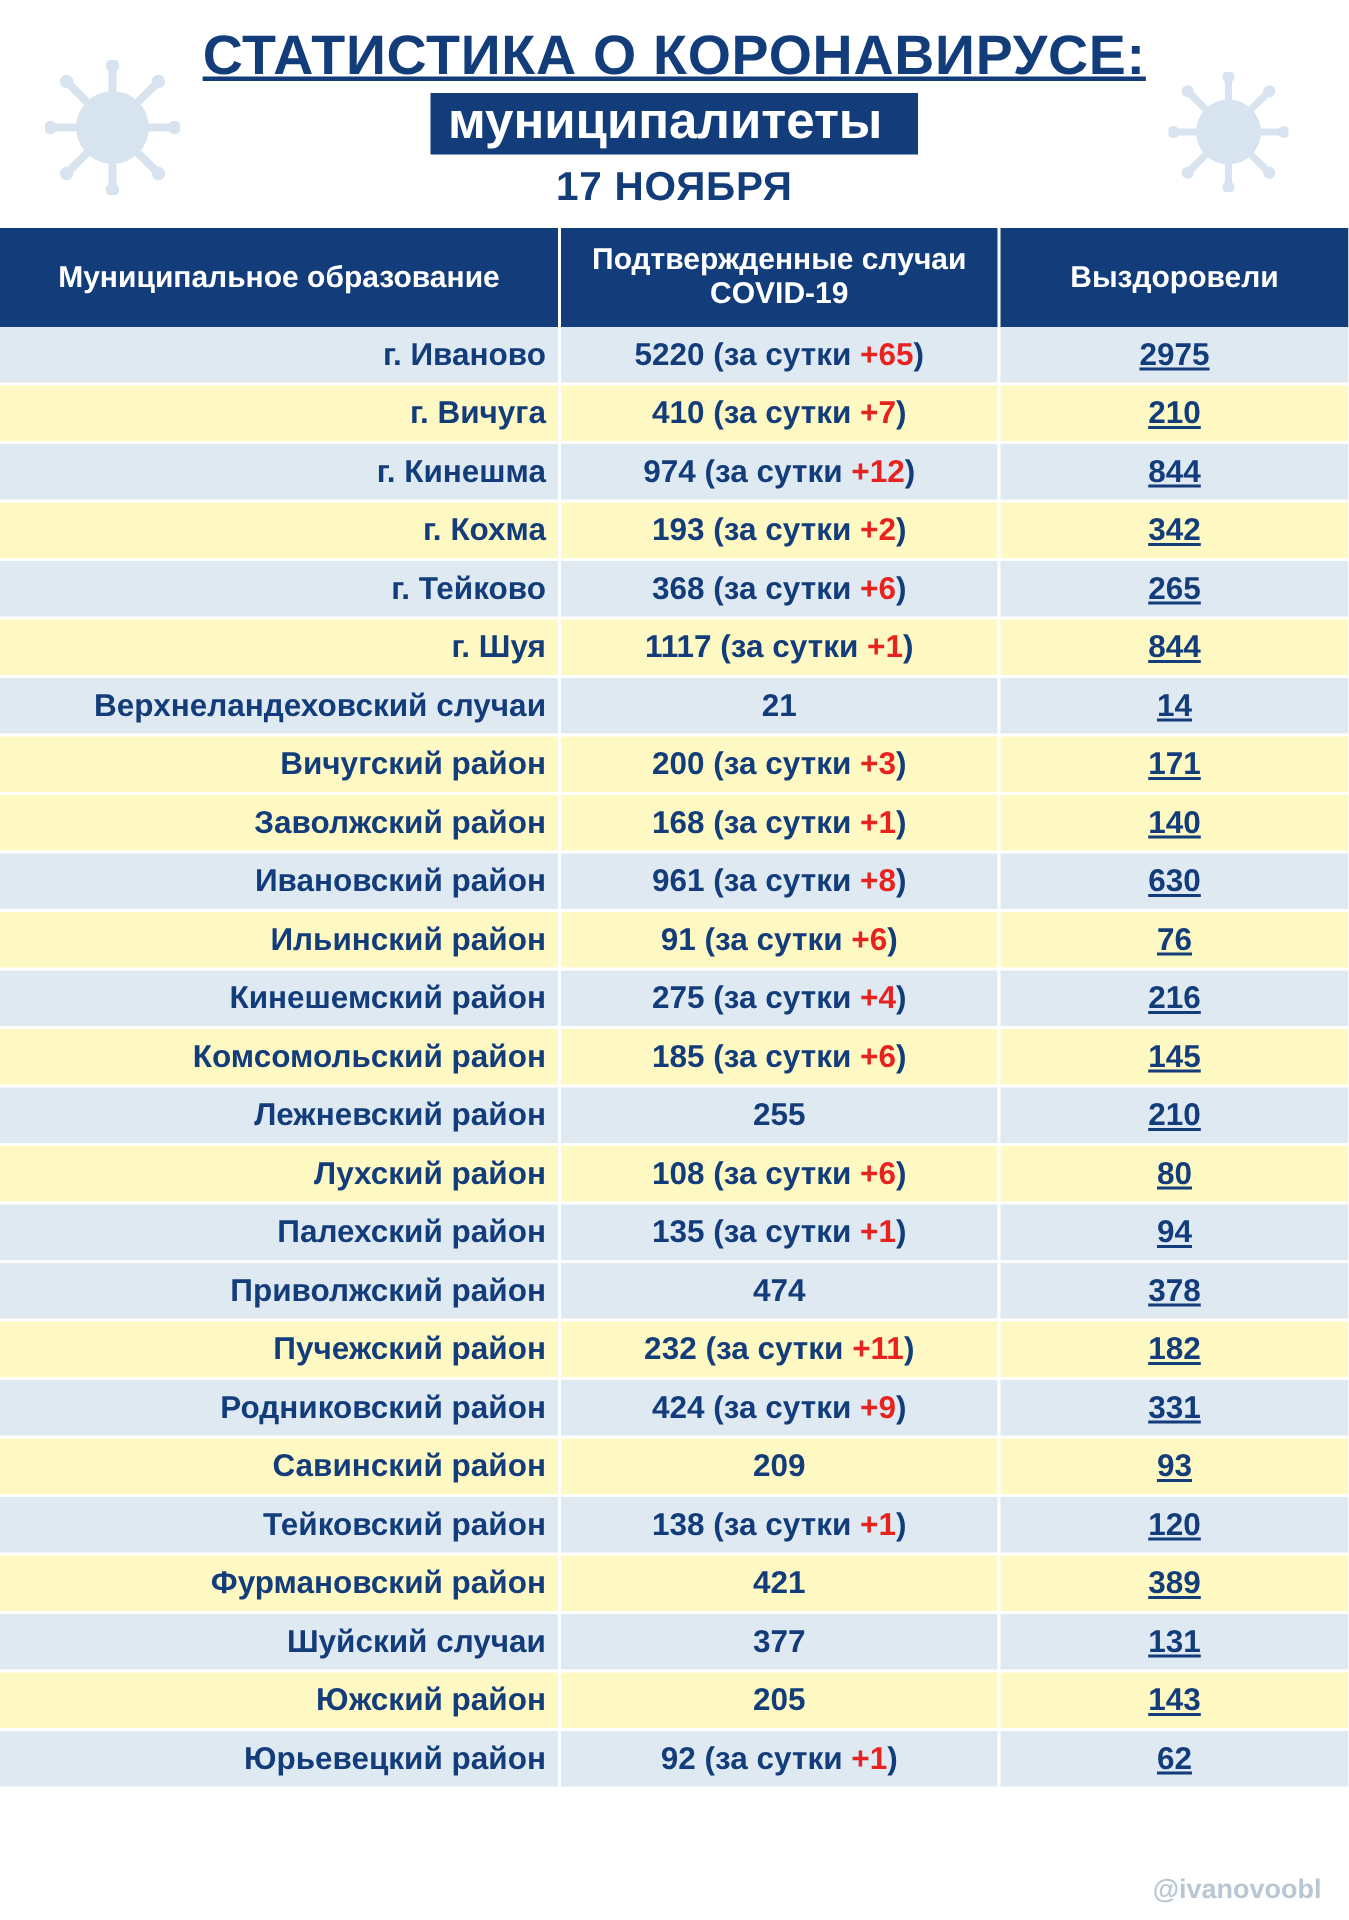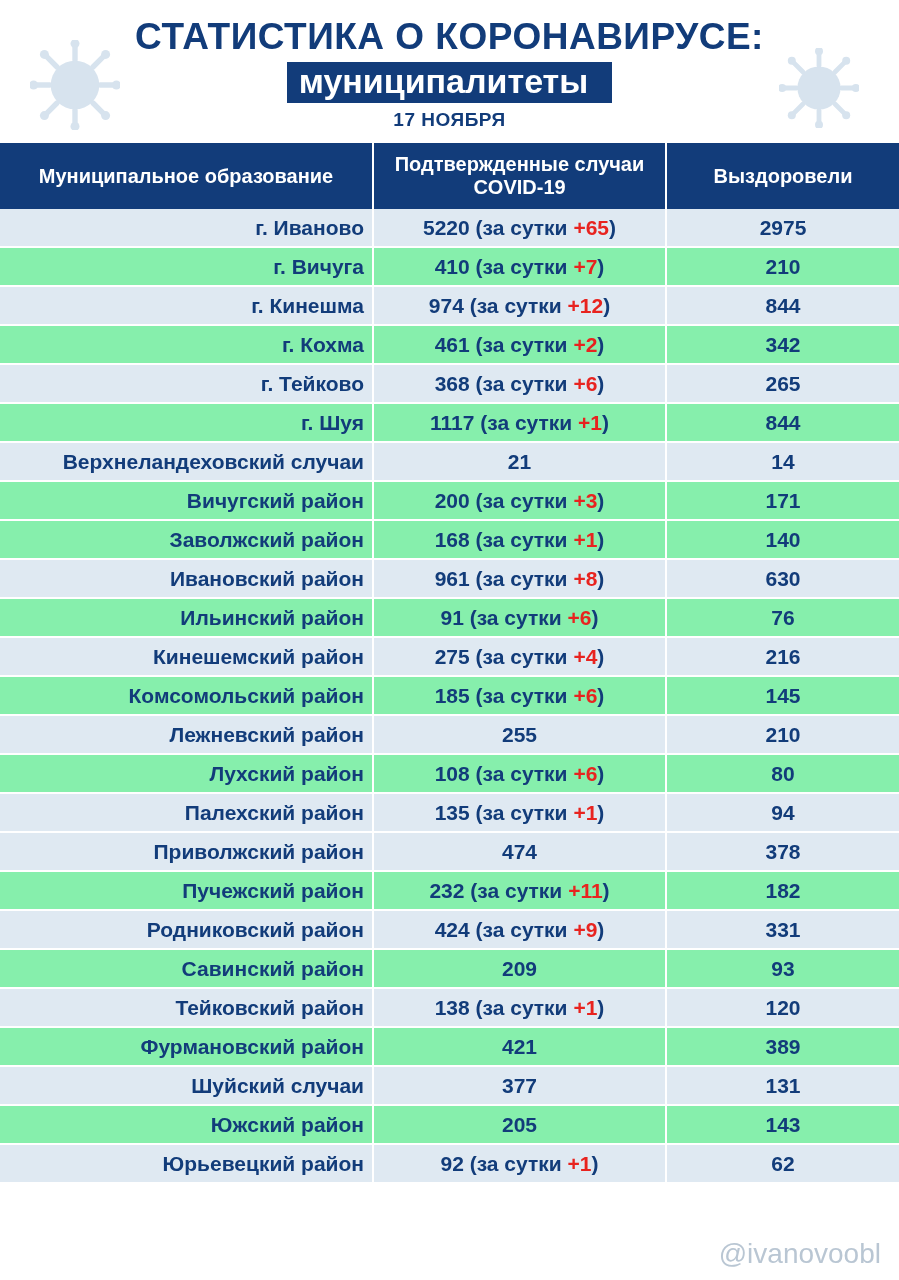--- a/index.html
+++ b/index.html
@@ -36,36 +36,37 @@
     z-index: 2;
     padding-top: 18px;
     text-align: center;
   }
   .title-main {
     font-size: 37px;
     font-weight: bold;
     color: #123c7a;
     letter-spacing: 0.5px;
     line-height: 1.05;
+    text-decoration: underline;
   }
   .title-sub-wrap {
     margin-top: 5px;
   }
   .title-sub {
     display: inline-block;
     background: #123c7a;
     color: #ffffff;
     font-size: 34px;
     font-weight: bold;
     padding: 1px 24px 3px 12px;
     line-height: 1.1;
   }
   .title-date {
     margin-top: 6px;
-    font-size: 19px;
+    font-size: 27px;
     font-weight: bold;
     color: #123c7a;
     letter-spacing: 0.5px;
   }
 
   table.stats {
     position: relative;
     z-index: 2;
     width: 899px;
     border-collapse: collapse;
@@ -89,52 +90,53 @@
   table.stats td {
     font-size: 21px;
     font-weight: bold;
     color: #123c7a;
     padding: 4px 8px;
     border-bottom: 2px solid #ffffff;
     line-height: 1.25;
     height: 29px;
   }
   tr.row-even td { background: #dfe9f2; }
-  tr.row-odd  td { background: #86efac; }
+  tr.row-odd  td { background: #fef9c3; }
 
   td.c-name {
     text-align: right;
     border-right: 2px solid #ffffff;
   }
   td.c-cases {
     text-align: center;
     border-right: 2px solid #ffffff;
   }
   td.c-rec {
     text-align: center;
+    text-decoration: underline;
   }
   .delta { color: #e8231f; }
 
   .footer {
     position: relative;
     z-index: 2;
     padding: 8px 14px 0 14px;
     font-size: 20px;
     font-weight: bold;
     color: #123c7a;
     line-height: 1.3;
   }
   .handle {
     position: absolute;
     right: 18px;
     bottom: 10px;
     z-index: 3;
-    font-size: 28px;
+    font-size: 18px;
     color: #b9c6d3;
-    font-weight: normal;
+    font-weight: bold;
     margin-left: 46px;
   }
 </style>
 </head>
 <body>
 
 <div class="page">
 
   <svg class="virus" style="left:30px; top:40px;" width="90" height="90" viewBox="0 0 100 100">
     <g fill="#d7e3ee">
@@ -360,21 +362,21 @@
           <td class="c-cases"><span>410</span><span> (за сутки </span><span class="delta">+7</span><span>)</span></td>
           <td class="c-rec">210</td>
         </tr>
         <tr class="row-even">
           <td class="c-name">г. Кинешма</td>
           <td class="c-cases"><span>974</span><span> (за сутки </span><span class="delta">+12</span><span>)</span></td>
           <td class="c-rec">844</td>
         </tr>
         <tr class="row-odd">
           <td class="c-name">г. Кохма</td>
-          <td class="c-cases"><span>461</span><span> (за сутки </span><span class="delta">+2</span><span>)</span></td>
+          <td class="c-cases"><span>193</span><span> (за сутки </span><span class="delta">+2</span><span>)</span></td>
           <td class="c-rec">342</td>
         </tr>
         <tr class="row-even">
           <td class="c-name">г. Тейково</td>
           <td class="c-cases"><span>368</span><span> (за сутки </span><span class="delta">+6</span><span>)</span></td>
           <td class="c-rec">265</td>
         </tr>
         <tr class="row-odd">
           <td class="c-name">г. Шуя</td>
           <td class="c-cases"><span>1117</span><span> (за сутки </span><span class="delta">+1</span><span>)</span></td>

